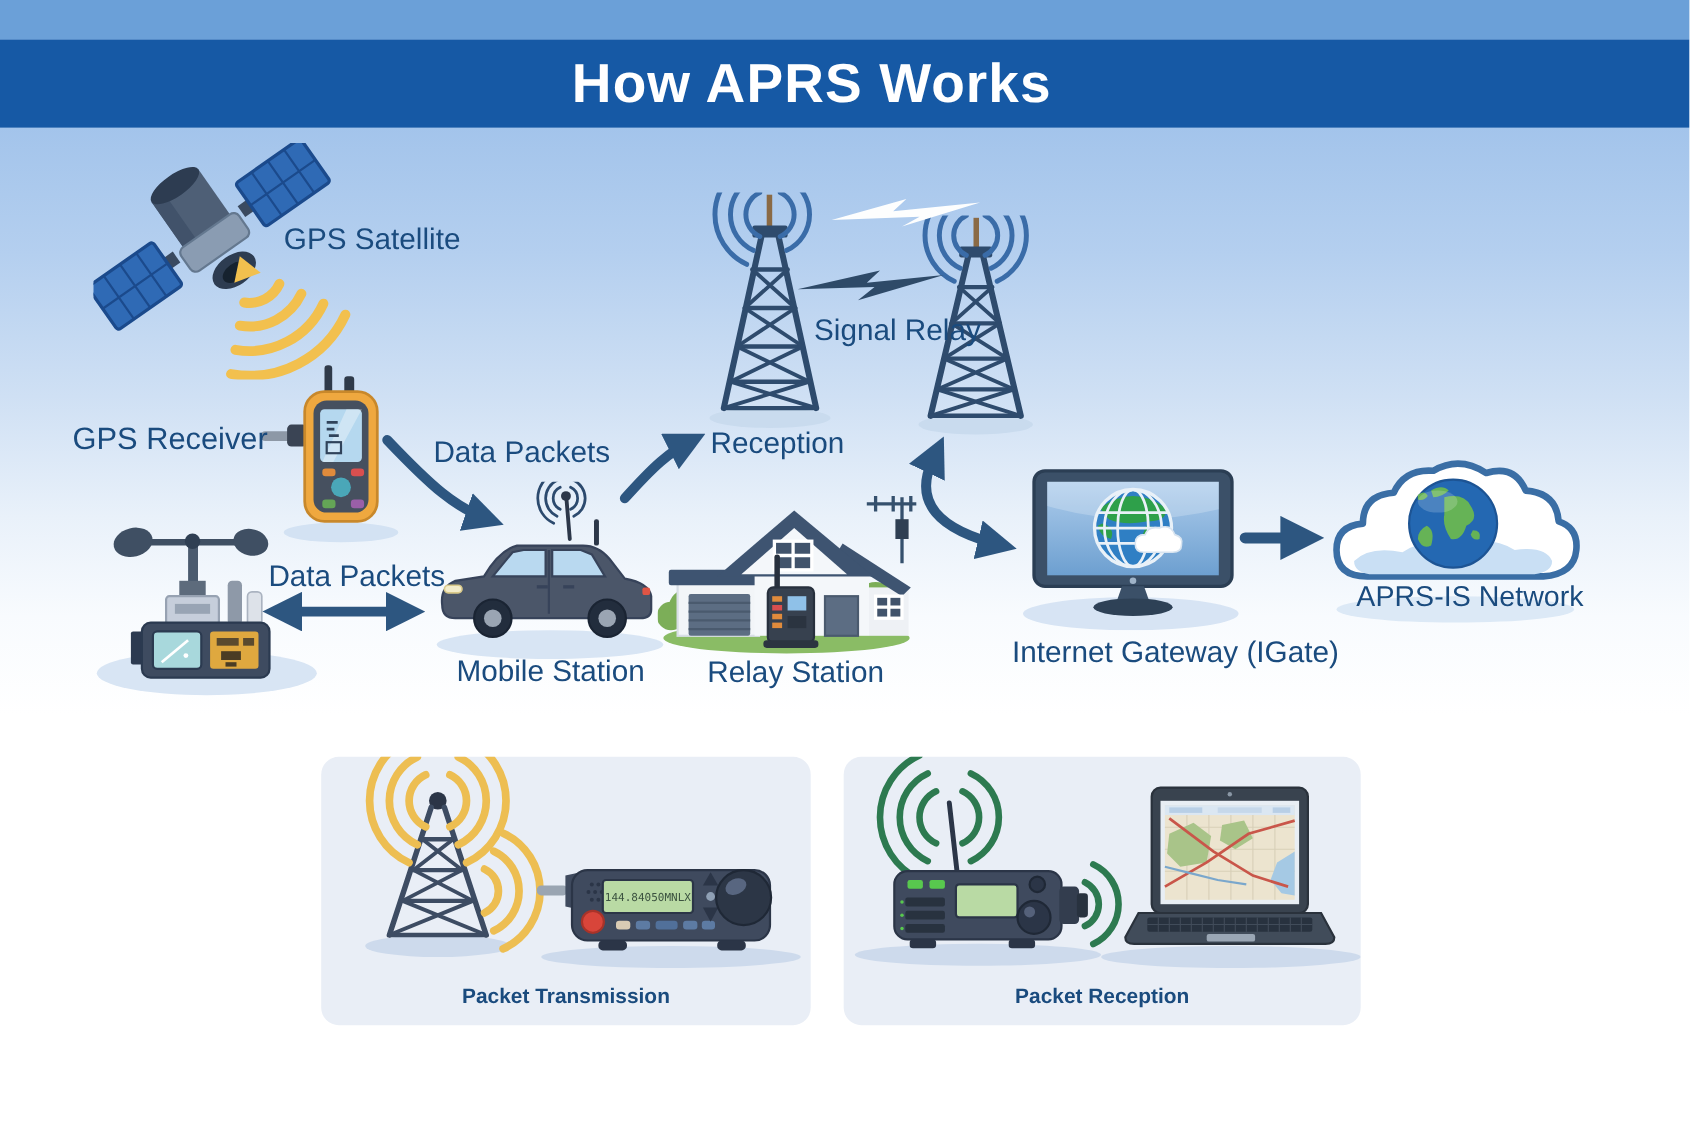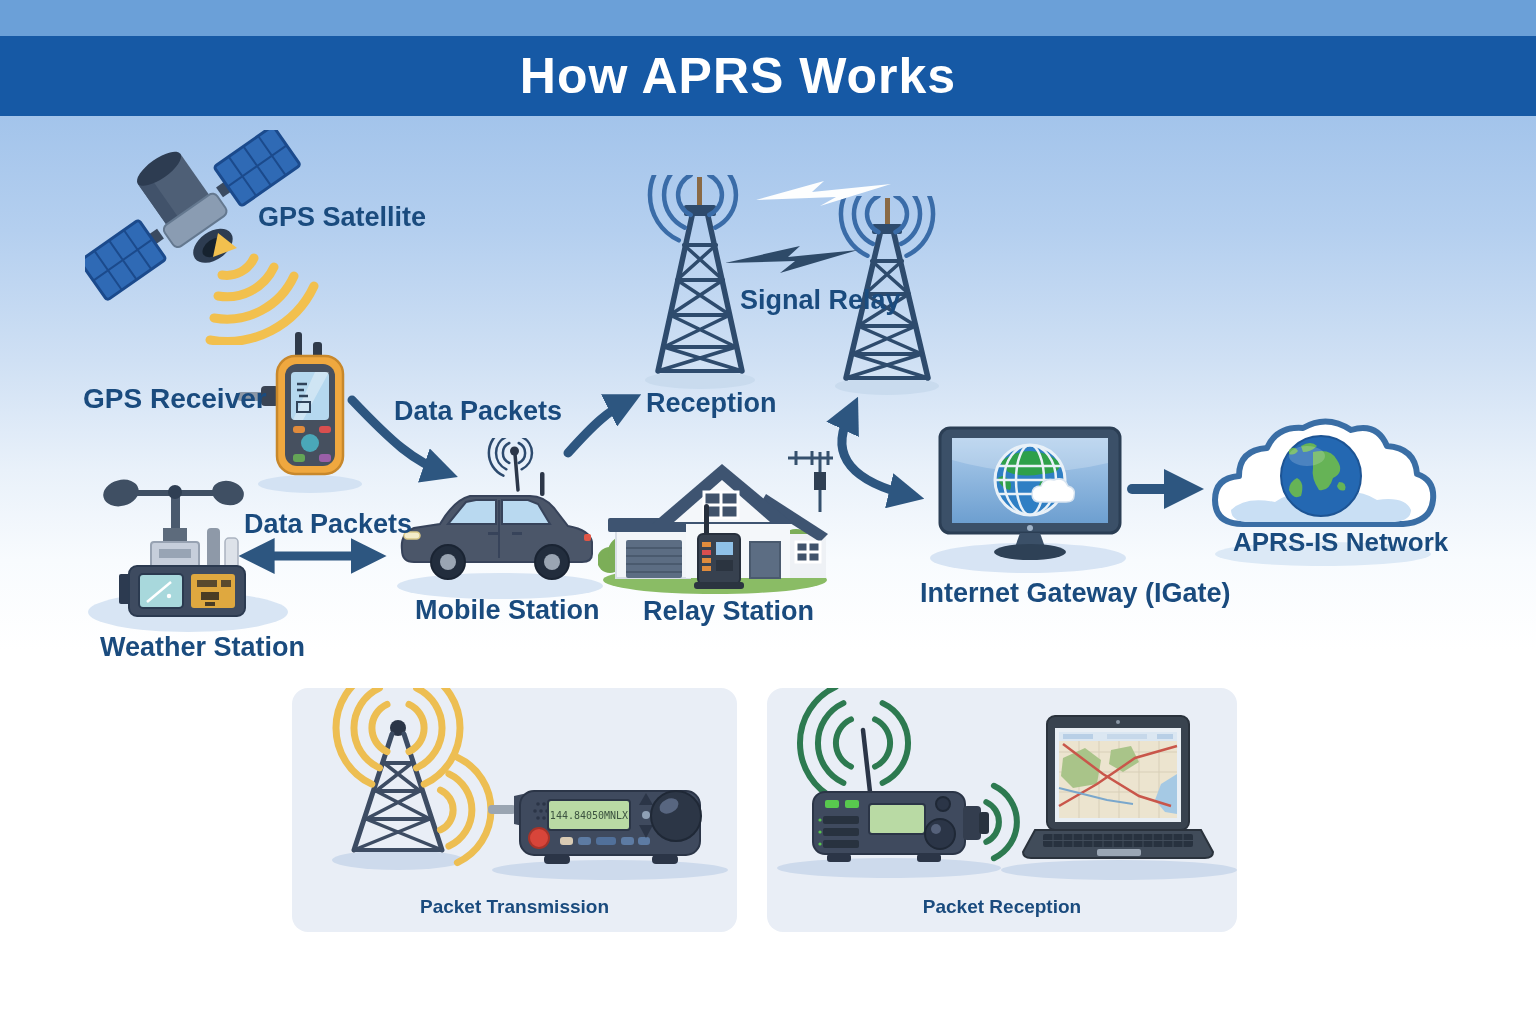--- a/index.html
+++ b/index.html
@@ -9,21 +9,21 @@
     background:linear-gradient(180deg,
       #a3c4eb 116px,#b4cfef 230px,#cfe0f4 360px,
       #e9f1fa 470px,#f8fbfe 560px,#ffffff 650px);
   }
   .abs{position:absolute;}
   .stripe{position:absolute;left:0;top:0;width:100%;height:36px;background:#6ba0d8;}
   .banner{position:absolute;left:0;top:36px;width:100%;height:80px;background:#1659a5;
     display:flex;align-items:center;justify-content:center;}
   .banner h1{margin:0;color:#ffffff;font-size:50px;font-weight:bold;letter-spacing:1px;
     transform:translateX(-30px);}
-  .lbl{position:absolute;color:#1a4b7e;font-weight:bold;font-size:27px;white-space:nowrap;}
+  .lbl{position:absolute;color:#1a4b7e;font-weight:normal;font-size:27px;white-space:nowrap;}
   .panel{position:absolute;width:445px;height:244px;background:#e9eef6;border-radius:16px;}
   .panel.right{width:470px;}
   .panel .lbl-panel{position:absolute;left:0;right:0;bottom:14px;text-align:center;
     color:#1a4b7e;font-weight:bold;font-size:19px;}
   svg{display:block;}
 </style>
 </head>
 <body>
 
 <div class="canvas">
@@ -265,24 +265,23 @@
       <path d="M262,556 L374,556" marker-start="url(#ahs)" marker-end="url(#ah)"></path>
       <path d="M568,453 C594,424 608,411 630,400" marker-end="url(#ah)"></path>
       <path d="M848,418 C830,456 852,482 912,496" marker-start="url(#ahs)" marker-end="url(#ah)"></path>
       <path d="M1132,489 L1190,489" marker-end="url(#ah)" stroke-width="10"></path>
     </g>
     <polygon points="756,200 824,181 812,192 891,184 820,206 836,197" fill="#fdfefe"></polygon>
     <polygon points="725,263 800,246 788,257 858,250 780,273 795,261" fill="#2e4a68"></polygon>
   </svg>
 
   <div class="lbl" style="left:258px;top:202px">GPS Satellite</div>
-  <div class="lbl" style="left:83px;top:383px;font-size:28px">GPS Receiver</div>
+  <div class="lbl" style="left:66px;top:383px;font-size:28px">GPS Receiver</div>
   <div class="lbl" style="left:394px;top:396px">Data Packets</div>
   <div class="lbl" style="left:244px;top:509px">Data Packets</div>
-  <div class="lbl" style="left:100px;top:632px">Weather Station</div>
   <div class="lbl" style="left:415px;top:595px">Mobile Station</div>
   <div class="lbl" style="left:643px;top:596px">Relay Station</div>
   <div class="lbl" style="left:646px;top:388px">Reception</div>
   <div class="lbl" style="left:740px;top:285px">Signal Relay</div>
   <div class="lbl" style="left:920px;top:578px">Internet Gateway (IGate)</div>
   <div class="lbl" style="left:1233px;top:527px;font-size:26px">APRS-IS Network</div>
 
   <div class="panel" style="left:292px;top:688px">
     <svg width="445" height="244" viewBox="0 0 445 244">
       <ellipse cx="106" cy="172" rx="66" ry="10" fill="#cddaec"></ellipse>

